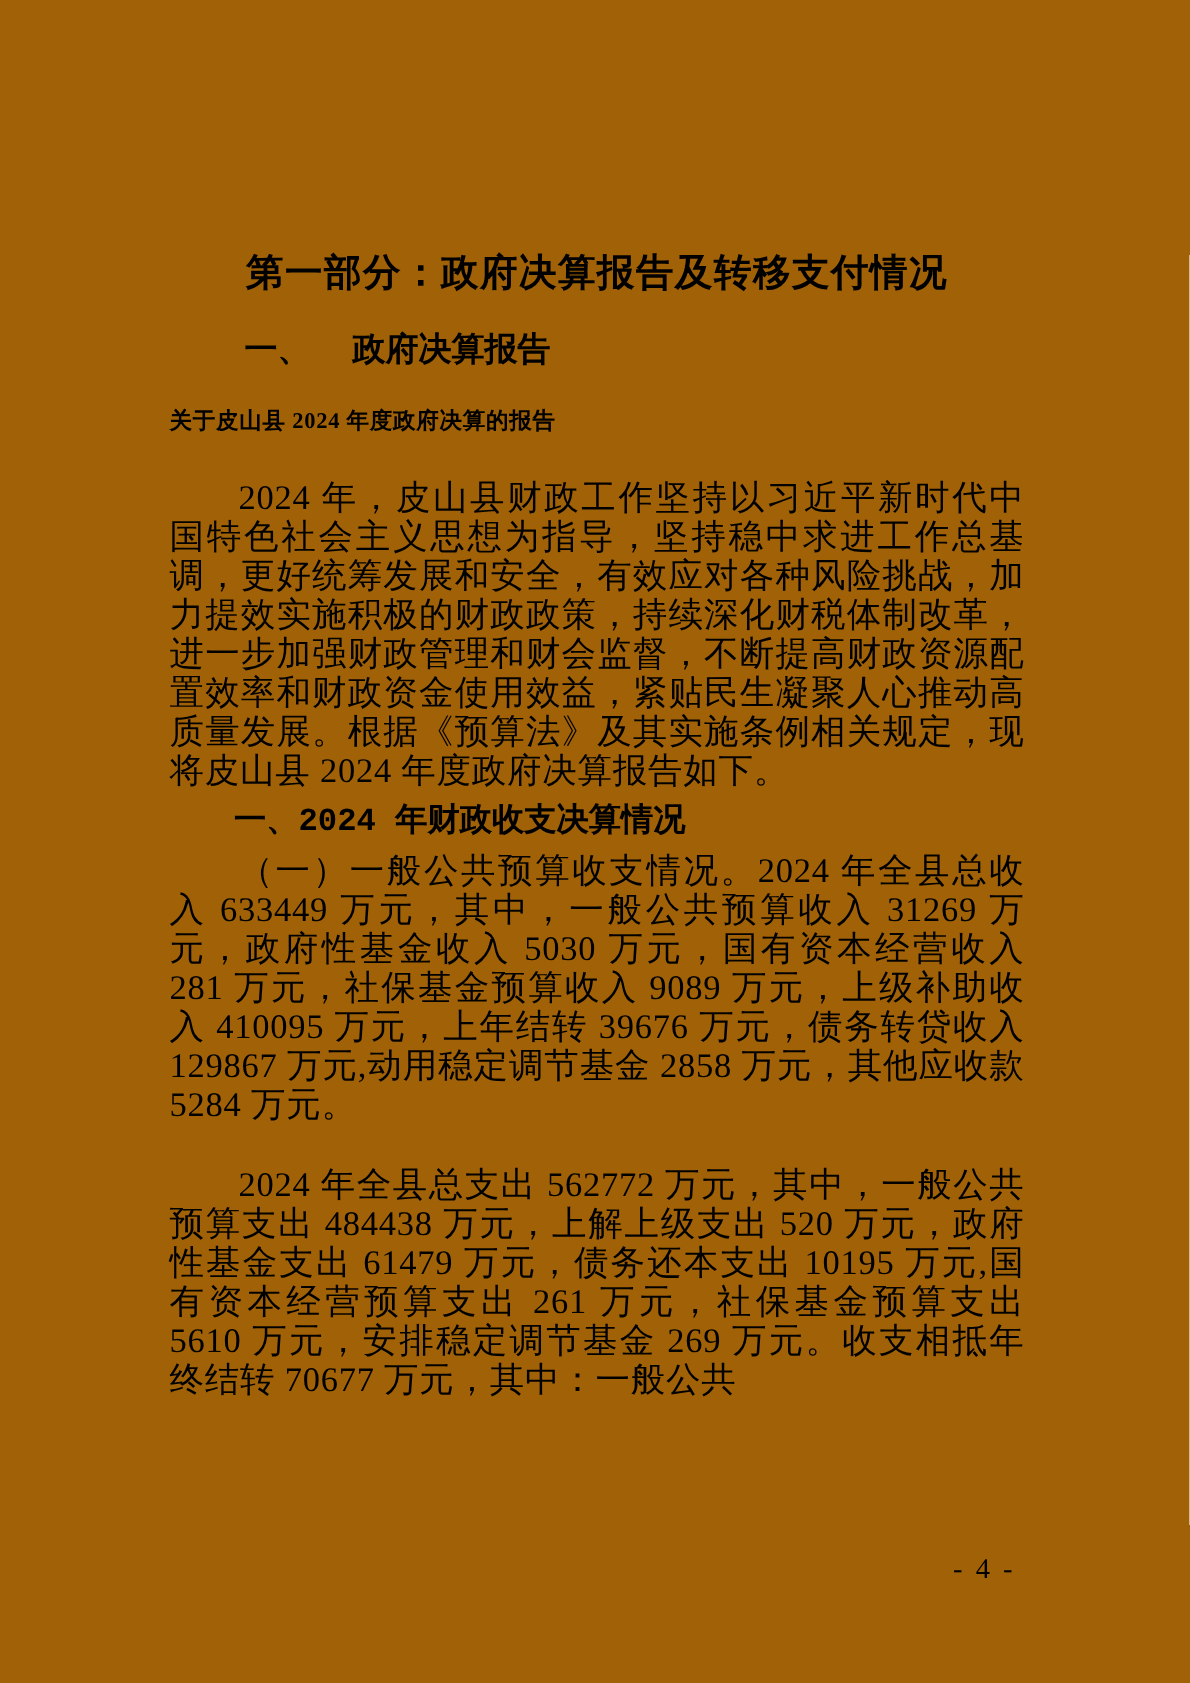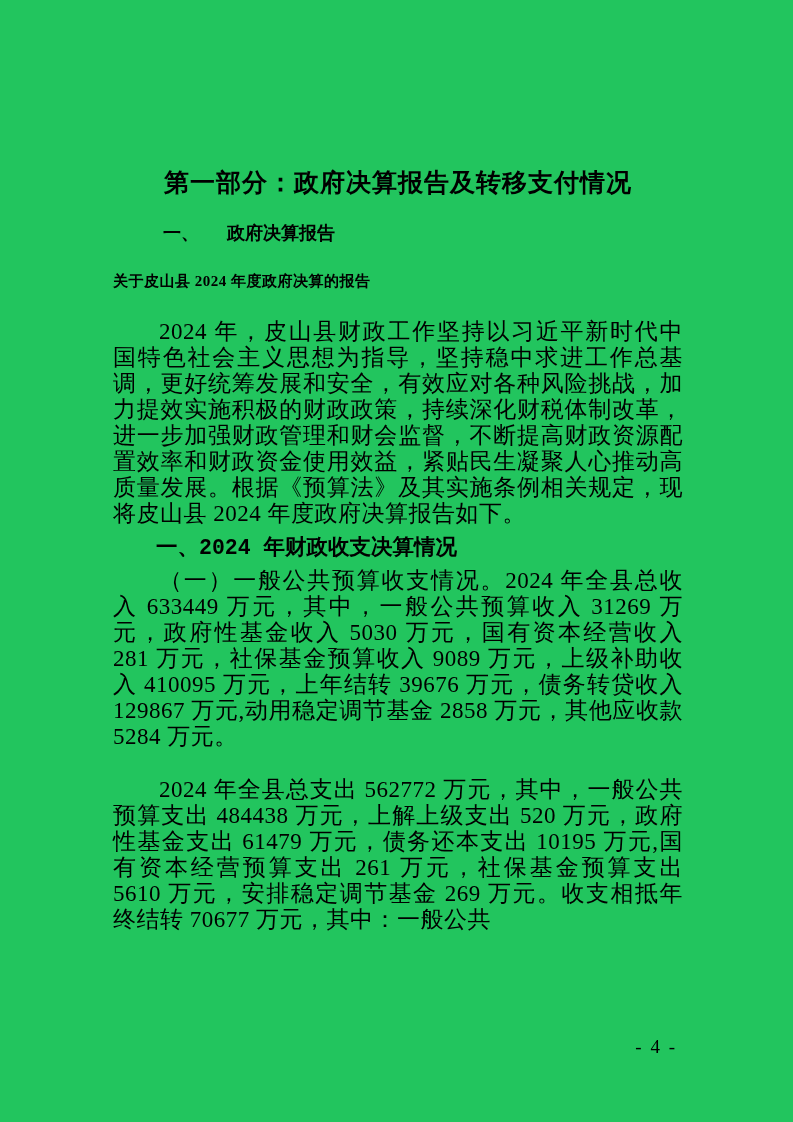--- a/index.html
+++ b/index.html
@@ -6,42 +6,42 @@
   html, body { background: #ffffff; }
   body {
     width: 793px;
     font-family: "Liberation Serif", "DejaVu Serif", serif;
     color: #000000;
   }
   .page {
     position: relative;
     width: 793px;
     height: 1122px;
-    background: #22c55e;
+    background: #a16207;
     overflow: hidden;
   }
   .content {
     position: absolute;
     left: 113px;
     width: 570px;
     top: 0;
   }
   .part-title {
     margin-top: 167px;
     font-family: "Liberation Sans", "DejaVu Sans", sans-serif;
     font-weight: bold;
     font-size: 25px;
     line-height: 30px;
     text-align: center;
     letter-spacing: 1px;
   }
   .section-heading {
     margin-top: 22px;
     padding-left: 50px;
-    font-size: 18px;
+    font-size: 22px;
     line-height: 28px;
     font-weight: bold;
   }
   .section-number {
     display: inline-block;
     margin-right: 28px;
     font-family: "Liberation Sans", "DejaVu Sans", sans-serif;
   }
   .report-title {
     margin-top: 20px;

